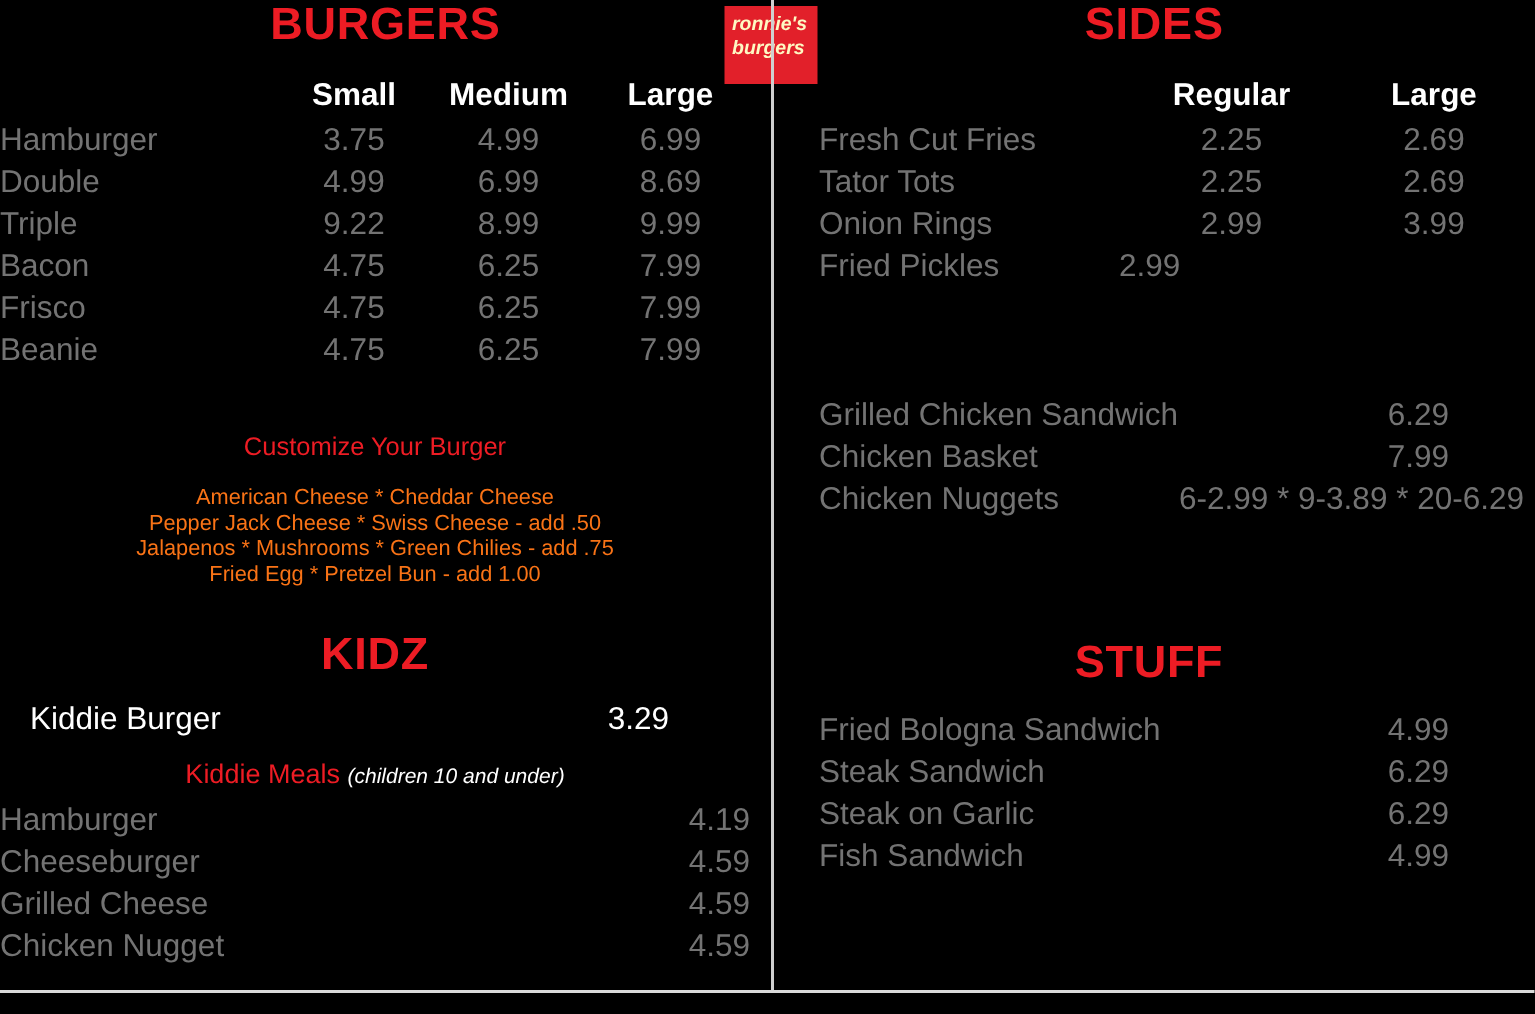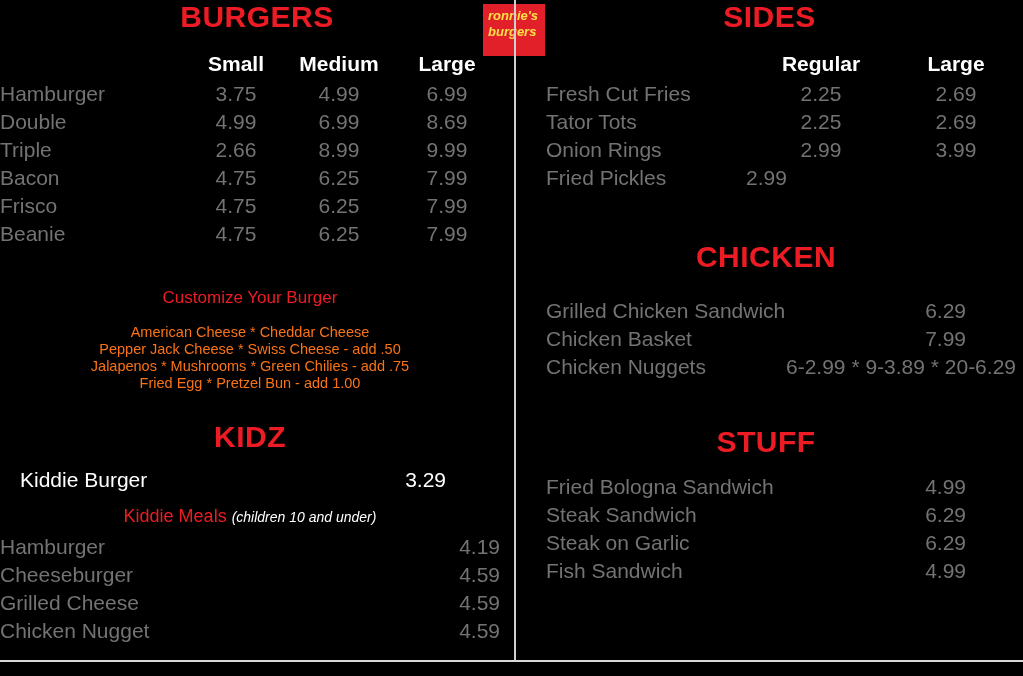--- a/index.html
+++ b/index.html
@@ -21,21 +21,21 @@
     background: #000000;
   }
   
   .logo {
     position: absolute;
     left: 483px;
     top: 4px;
     width: 62px;
     height: 52px;
     background: #e2202a;
-    color: #fde047;
+    color: #fef9c3;
     font-size: 13px;
     line-height: 16px;
     font-style: italic;
     font-weight: bold;
     text-align: left;
     padding: 4px 0 0 5px;
     box-sizing: border-box;
   }
   .logo span { display: block; }
 
@@ -194,21 +194,21 @@
           <td class="price">6.99</td>
         </tr>
         <tr>
           <td class="item">Double</td>
           <td class="price">4.99</td>
           <td class="price">6.99</td>
           <td class="price">8.69</td>
         </tr>
         <tr>
           <td class="item">Triple</td>
-          <td class="price">2.66</td>
+          <td class="price">9.22</td>
           <td class="price">8.99</td>
           <td class="price">9.99</td>
         </tr>
         <tr>
           <td class="item">Bacon</td>
           <td class="price">4.75</td>
           <td class="price">6.25</td>
           <td class="price">7.99</td>
         </tr>
         <tr>
@@ -306,21 +306,20 @@
         </tr>
         <tr>
           <td class="item">Fried Pickles</td>
           <td class="pickle-price">2.99</td>
           <td></td>
         </tr>
       </tbody>
     </table>
 
     <div id="chicken">
-      <h2 class="section">CHICKEN</h2>
       <table class="menu" id="chicken-table" style="margin-top:23px;">
         <colgroup>
             <col class="h1">
             <col class="h2">
           </colgroup>
         <tbody>
           <tr>
             <td class="item">Grilled Chicken Sandwich</td>
             <td class="price-right">6.29</td>
           </tr>

